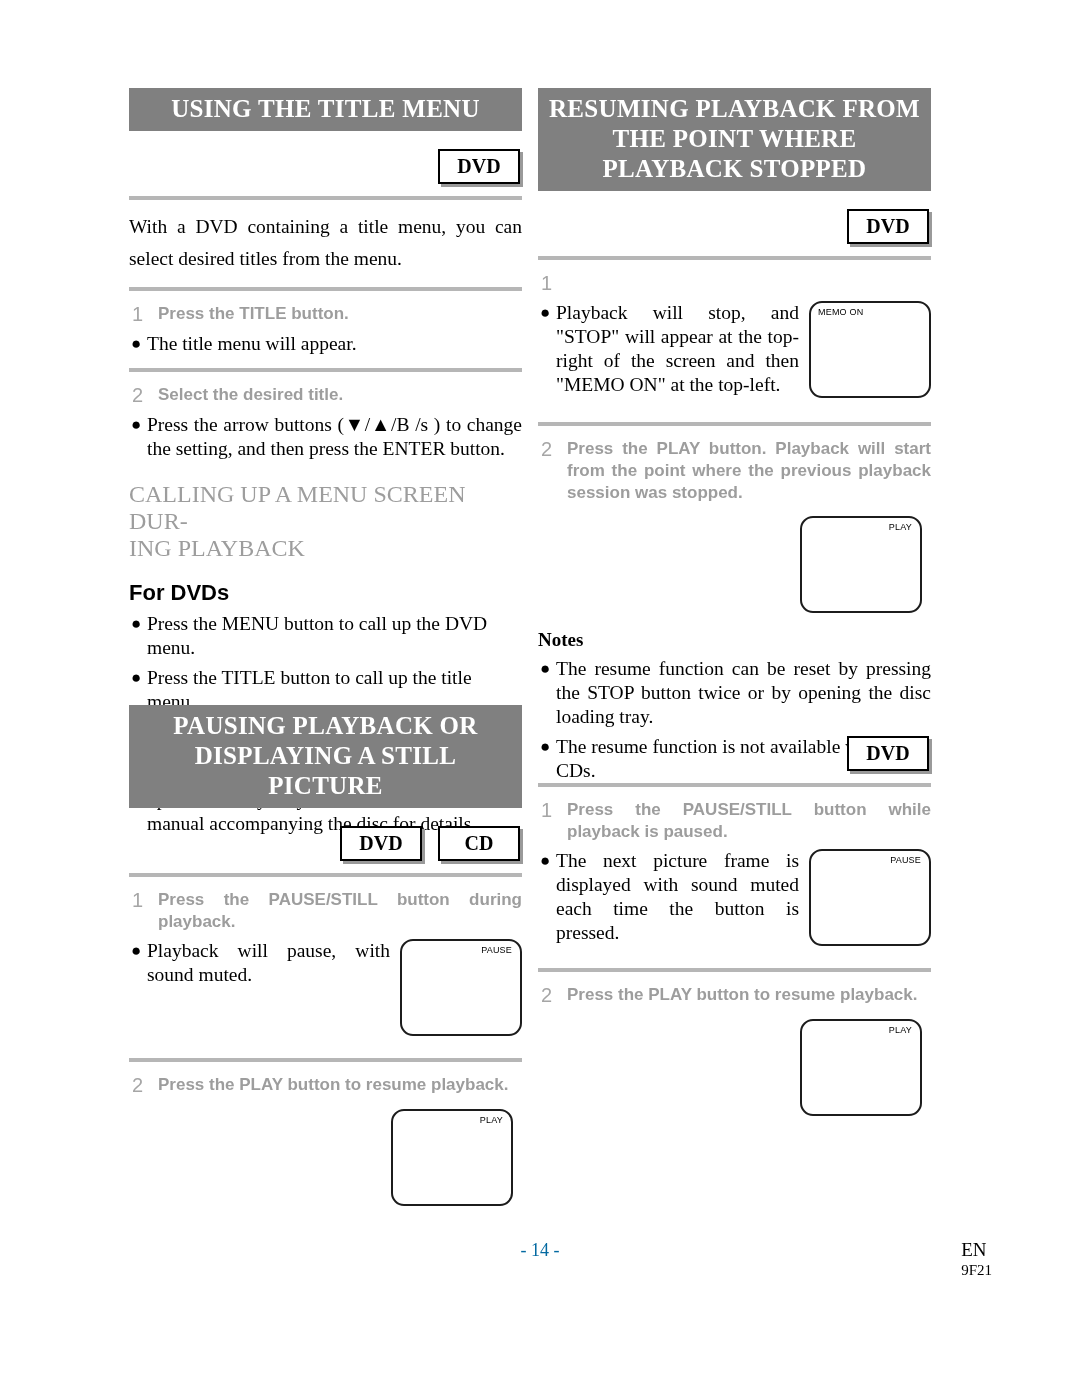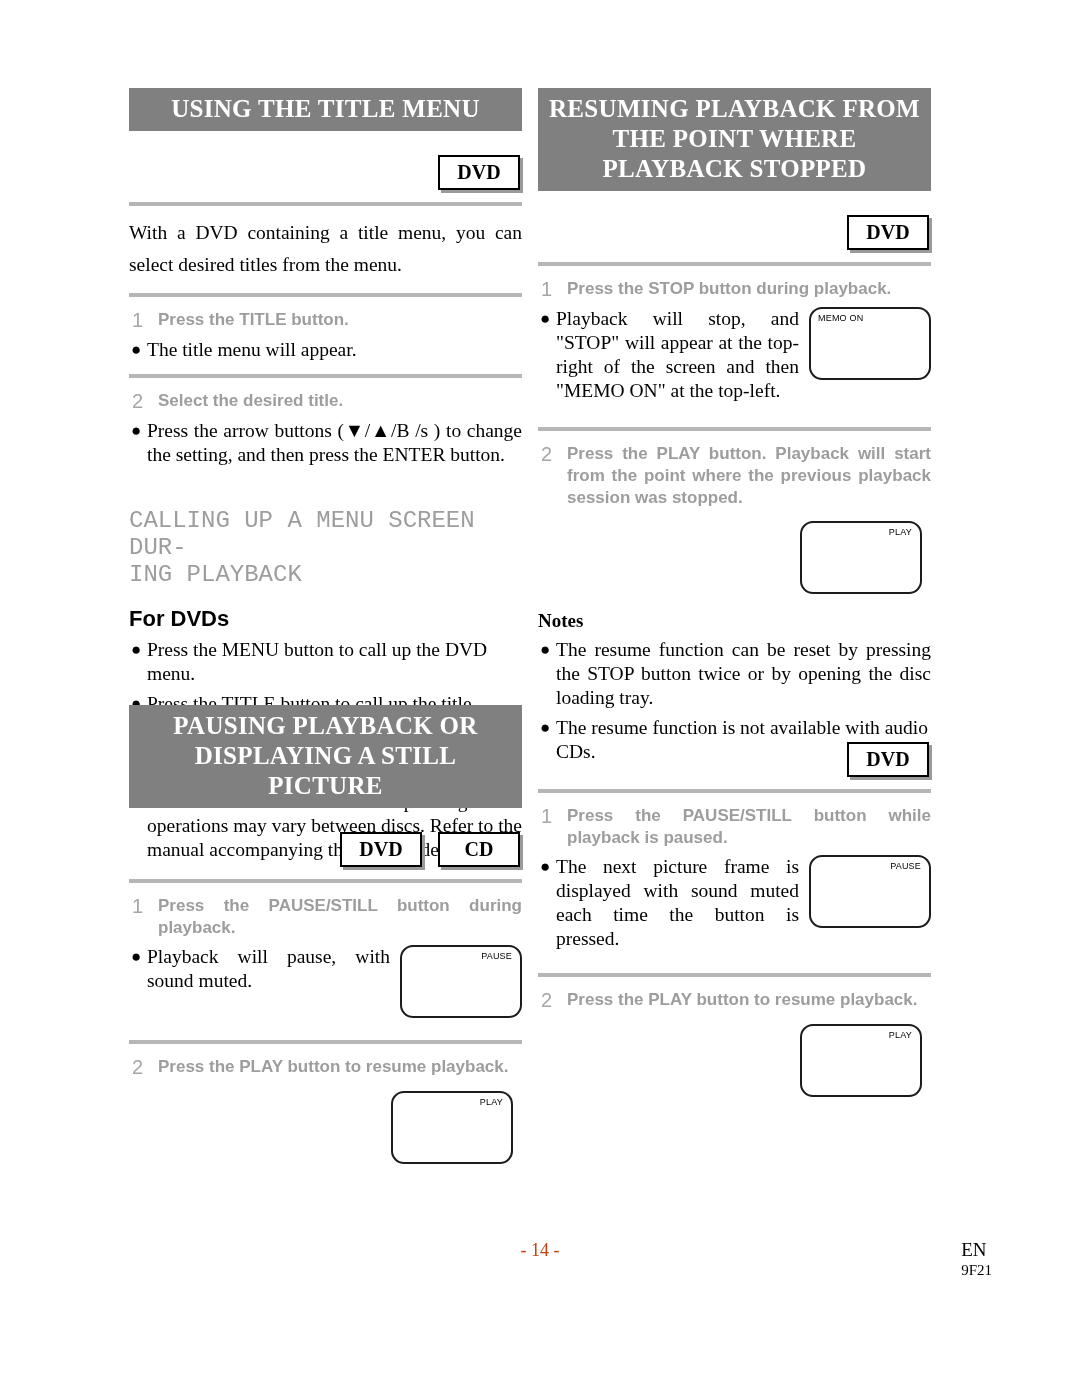--- a/index.html
+++ b/index.html
@@ -43,21 +43,21 @@
     padding: 6px 8px 7px 8px;
     box-sizing: border-box;
   }
   .bar .ln { display: block; }
 
   
   .badges {
     display: flex;
     justify-content: flex-end;
     gap: 16px;
-    margin-top: 24px;
+    margin-top: 18px;
     padding-right: 2px;
   }
   .badge {
     position: relative;
     border: 2px solid #000000;
     background: #ffffff;
     font-family: "Liberation Serif", serif;
     font-weight: bold;
     font-size: 20px;
     line-height: 20px;
@@ -128,25 +128,25 @@
     flex: 1;
     font-family: "Liberation Serif", serif;
     font-size: 19.5px;
     line-height: 24px;
     text-align: justify;
   }
   .bullet .btxt.nojust { text-align: left; }
 
   
   .subhead {
-    font-family: Liberation Mono, monospace;
+    font-family: Liberation Serif, serif;
     font-size: 24px;
     line-height: 27px;
     color: #9d9d9d;
-    margin-top: 40px;
+    margin-top: 20px;
   }
   .subhead2 {
     font-family: "Liberation Sans", sans-serif;
     font-size: 22px;
     line-height: 26px;
     color: #000000;
     margin-top: 18px;
     font-weight: bold;
   }
 
@@ -154,21 +154,21 @@
     font-family: "Liberation Serif", serif;
     font-weight: bold;
     font-size: 19px;
     line-height: 22px;
     margin-top: 22px;
   }
 
   
   .screen {
     width: 122px;
-    height: 73px;
+    height: 97px;
     border: 2px solid #1c1c1c;
     border-radius: 13px;
     background: #ffffff;
     box-sizing: border-box;
     position: relative;
   }
   .screen .lbl {
     position: absolute;
     top: 4px;
     font-family: "Liberation Sans", sans-serif;
@@ -189,21 +189,21 @@
 
   
   .footer-page {
     position: absolute;
     left: 0;
     top: 1240px;
     width: 1080px;
     text-align: center;
     font-family: "Liberation Serif", serif;
     font-size: 18px;
-    color: #c2410c;
+    color: #0369a1;
   }
   .footer-en {
     position: absolute;
     right: 88px;
     top: 1238px;
     text-align: left;
     font-family: "Liberation Serif", serif;
     font-size: 19px;
     line-height: 23px;
     color: #000;
@@ -336,21 +336,20 @@
     </div>
 
     <div class="badges">
       <div class="badge">DVD</div>
     </div>
 
     <div class="rule"></div>
 
     <div class="step">
       <div class="step-num">1</div>
-      <div class="step-txt nojust">Press the STOP button during playback.</div>
     </div>
 
     <div class="with-screen" style="margin-top:6px;">
       <div class="scr-wrap">
         <div class="screen">
           <span class="lbl left">MEMO ON</span>
         </div>
       </div>
       <div class="bullet" style="margin-top:0;">
         <div class="dot">●</div>

